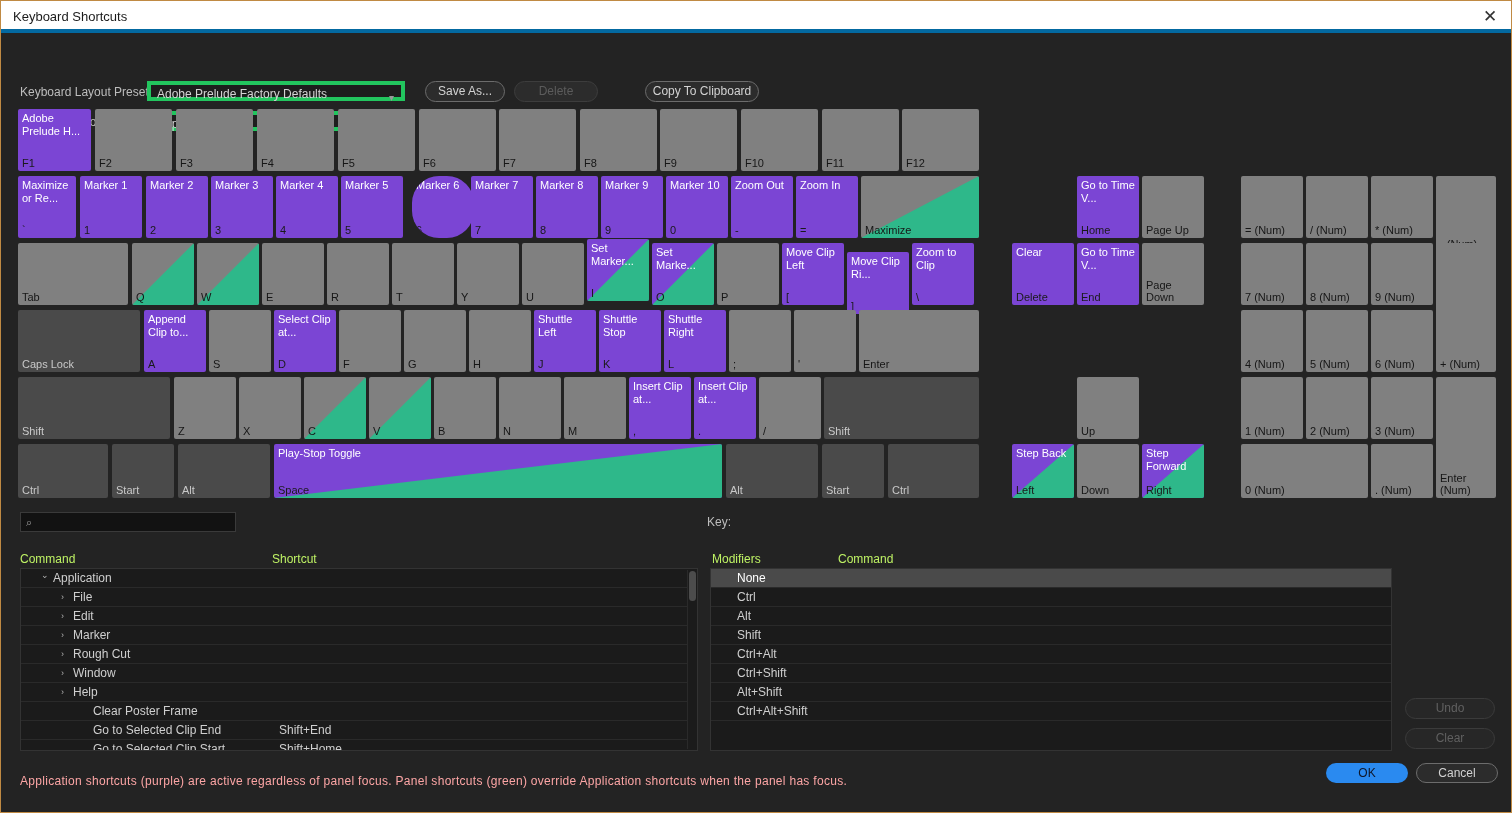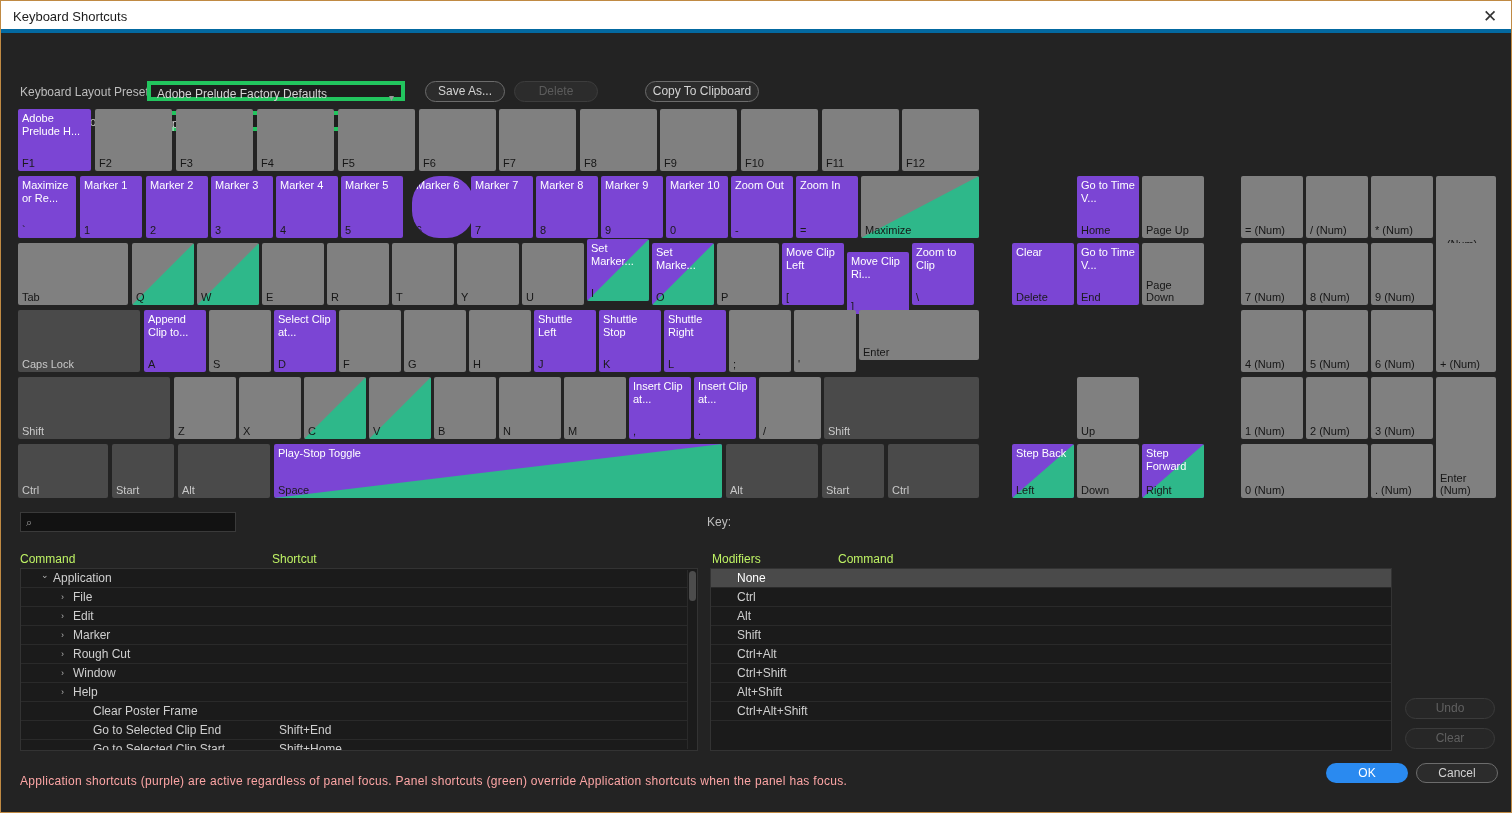--- a/index.html
+++ b/index.html
@@ -110,21 +110,21 @@
     position:absolute; left:1px; top:1px; width:7px; height:30px;
     background:#4c4c4c; border-radius:4px;
   }
 
   .footnote {
     position:absolute; left:19px; top:773px; font-size:12px; color:#fca5a5;
     letter-spacing:0.3px;
   }
   .okbtn {
     position:absolute; left:1325px; top:762px; width:82px; height:20px;
-    border-radius:10px; background:#2a8af0; color:#ffffff;
+    border-radius:10px; background:#2a8af0; color:#0f172a;
     font-size:12px; text-align:center; line-height:20px; cursor:pointer; border:none;
   }
   .cancelbtn {
     position:absolute; left:1415px; top:762px; width:82px; height:20px;
     border-radius:10px; background:#2c2c2c; border:1px solid #6c6c6c;
     color:#d2d2d2; font-size:12px; text-align:center; line-height:19px; cursor:pointer;
   }
   .sidebtn {
     position:absolute; left:1404px; width:90px; height:21px;
     border-radius:11px; background:#272727; border:1px solid #3b3b3b;
@@ -347,21 +347,21 @@
       <div class="key app" style="left: 663px; top: 204px; width: 62px; height: 62px;">
         <div class="cmd">Shuttle Right</div>
         <div class="glyph">L</div>
       </div>
       <div class="key plain" style="left: 728px; top: 204px; width: 62px; height: 62px;">
         <div class="glyph">;</div>
       </div>
       <div class="key plain" style="left: 793px; top: 204px; width: 62px; height: 62px;">
         <div class="glyph">'</div>
       </div>
-      <div class="key plain" style="left: 858px; top: 204px; width: 120px; height: 50px;">
+      <div class="key plain" style="left: 858px; top: 204px; width: 120px; height: 62px;">
         <div class="glyph">Enter</div>
       </div>
       <div class="key mod" style="left: 17px; top: 271px; width: 152px; height: 62px;">
         <div class="glyph">Shift</div>
       </div>
       <div class="key plain" style="left: 173px; top: 271px; width: 62px; height: 62px;">
         <div class="glyph">Z</div>
       </div>
       <div class="key plain" style="left: 238px; top: 271px; width: 62px; height: 62px;">
         <div class="glyph">X</div>

